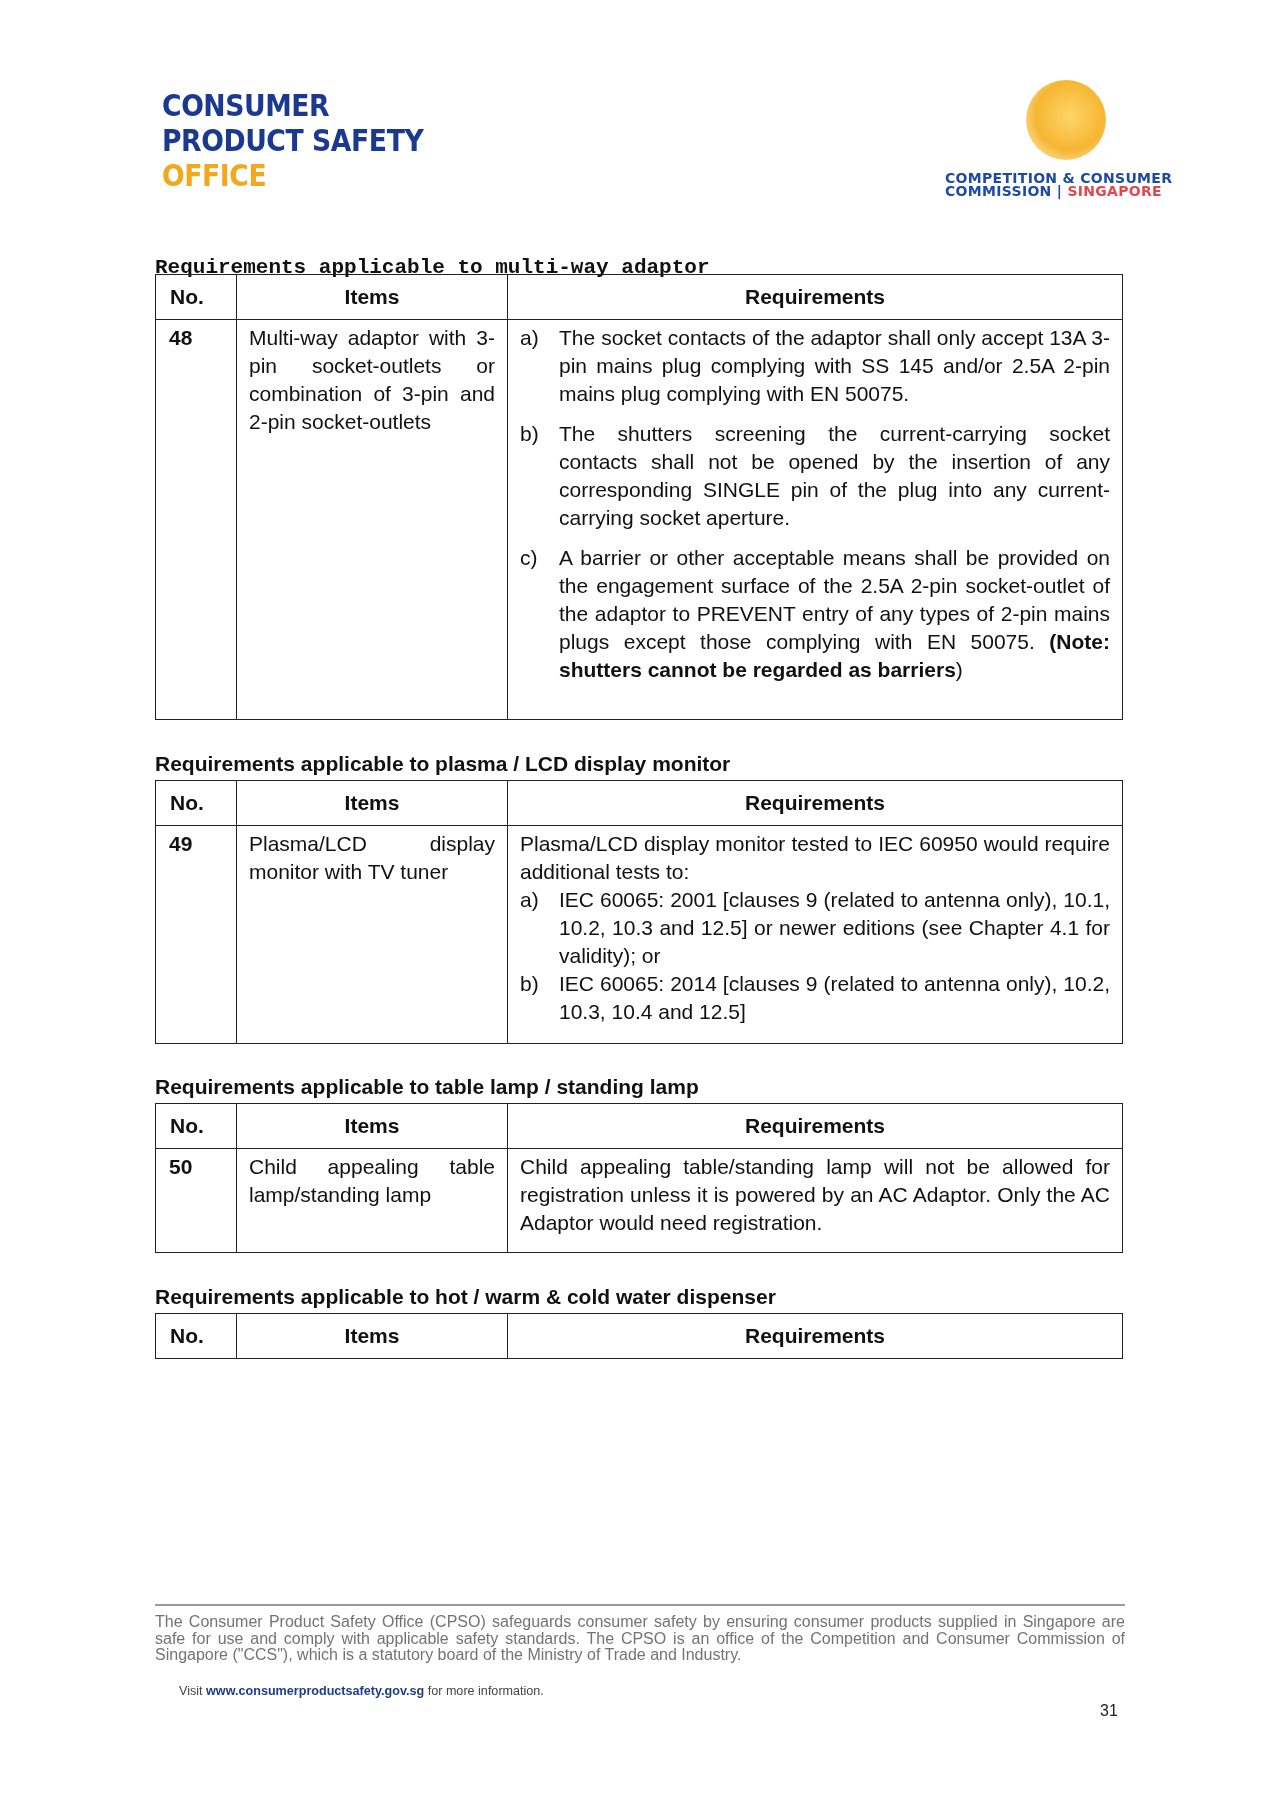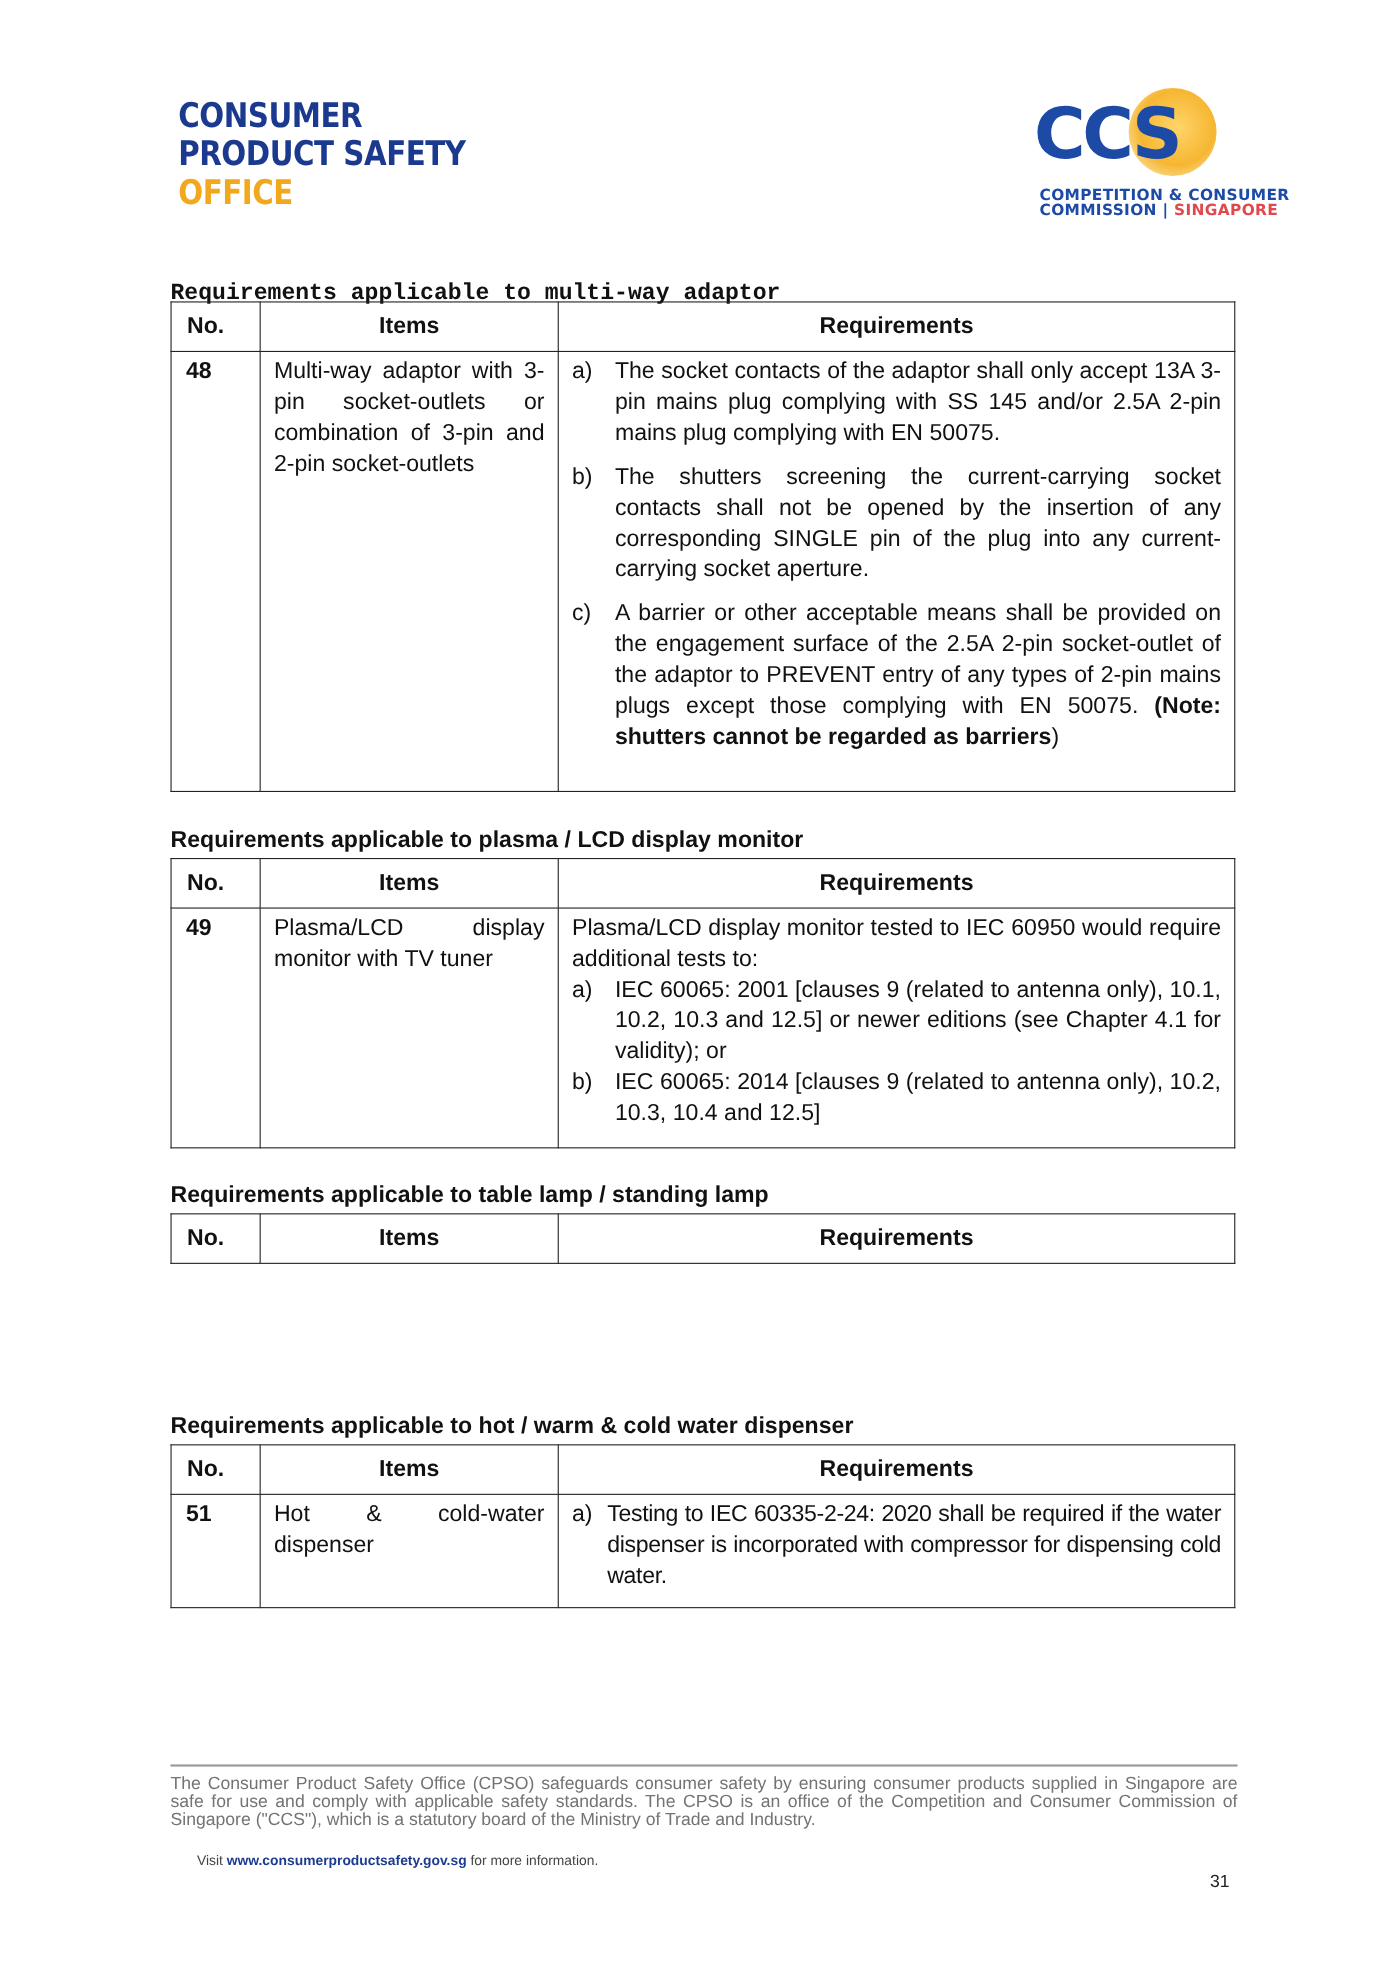--- a/index.html
+++ b/index.html
@@ -47,21 +47,20 @@
 <body>
 
 <div class="logo-left">
   <div class="blue">CONSUMER</div>
   <div class="blue">PRODUCT SAFETY</div>
   <div class="gold">OFFICE</div>
 </div>
 
 <div class="logo-right">
   <div class="ccs-sun"></div>
-  <div class="ccs-text">CCS</div>
   <div class="ccs-sub" style="top:92px;">COMPETITION &amp; CONSUMER</div>
   <div class="ccs-sub" style="top:105px;"><span>COMMISSION | </span><span class="red">SINGAPORE</span></div>
 </div>
 
 <div class="section-title" style="top:256px;font-family:Liberation Mono, monospace;">Requirements applicable to multi-way adaptor</div>
 <table class="req" style="top:274px;">
   <tbody>
       <tr>
     <th class="c-no">No.</th>
     <th class="c-items">Items</th>
@@ -115,40 +114,35 @@
   </table>
 
 <div class="section-title" style="top:1075px;">Requirements applicable to table lamp / standing lamp</div>
 <table class="req" style="top:1103px;">
   <tbody>
       <tr>
     <th class="c-no">No.</th>
     <th class="c-items">Items</th>
     <th>Requirements</th>
   </tr>
+  <tr style="height:104px;">
+    <td class="no">50</td>
+    <td class="items">Child appealing table lamp/standing lamp</td>
+    <td class="reqtext" style="padding-bottom:8px;">Child appealing table/standing lamp will not be allowed for registration unless it is powered by an AC Adaptor. Only the AC Adaptor would need registration.</td>
+  </tr>
 </tbody>
   </table>
 
 <div class="section-title" style="top:1285px;">Requirements applicable to hot / warm &amp; cold water dispenser</div>
 <table class="req" style="top:1313px;">
   <tbody>
       <tr>
     <th class="c-no">No.</th>
     <th class="c-items">Items</th>
     <th>Requirements</th>
   </tr>
-  <tr style="height:100px;">
-    <td class="no">51</td>
-    <td class="items">Hot &amp; cold-water dispenser</td>
-    <td class="reqtext">
-      <div class="li">
-        <span class="mk" style="width:32px;">a)</span>
-        <span class="lt" style="letter-spacing:-0.3px;">Testing to IEC 60335-2-24: 2020 shall be required if the water dispenser is incorporated with compressor for dispensing cold water.</span>
-      </div>
-    </td>
-  </tr>
 </tbody>
   </table>
 
 <div class="footer-rule"></div>
 <div class="footer-text">The Consumer Product Safety Office (CPSO) safeguards consumer safety by ensuring consumer products supplied in Singapore are safe for use and comply with applicable safety standards. The CPSO is an office of the Competition and Consumer Commission of Singapore ("CCS"), which is a statutory board of the Ministry of Trade and Industry.</div>
 <div class="footer-visit"><span>Visit </span><a>www.consumerproductsafety.gov.sg</a><span> for more information.</span></div>
 <div class="page-num">31</div>
 
 </body></html>

